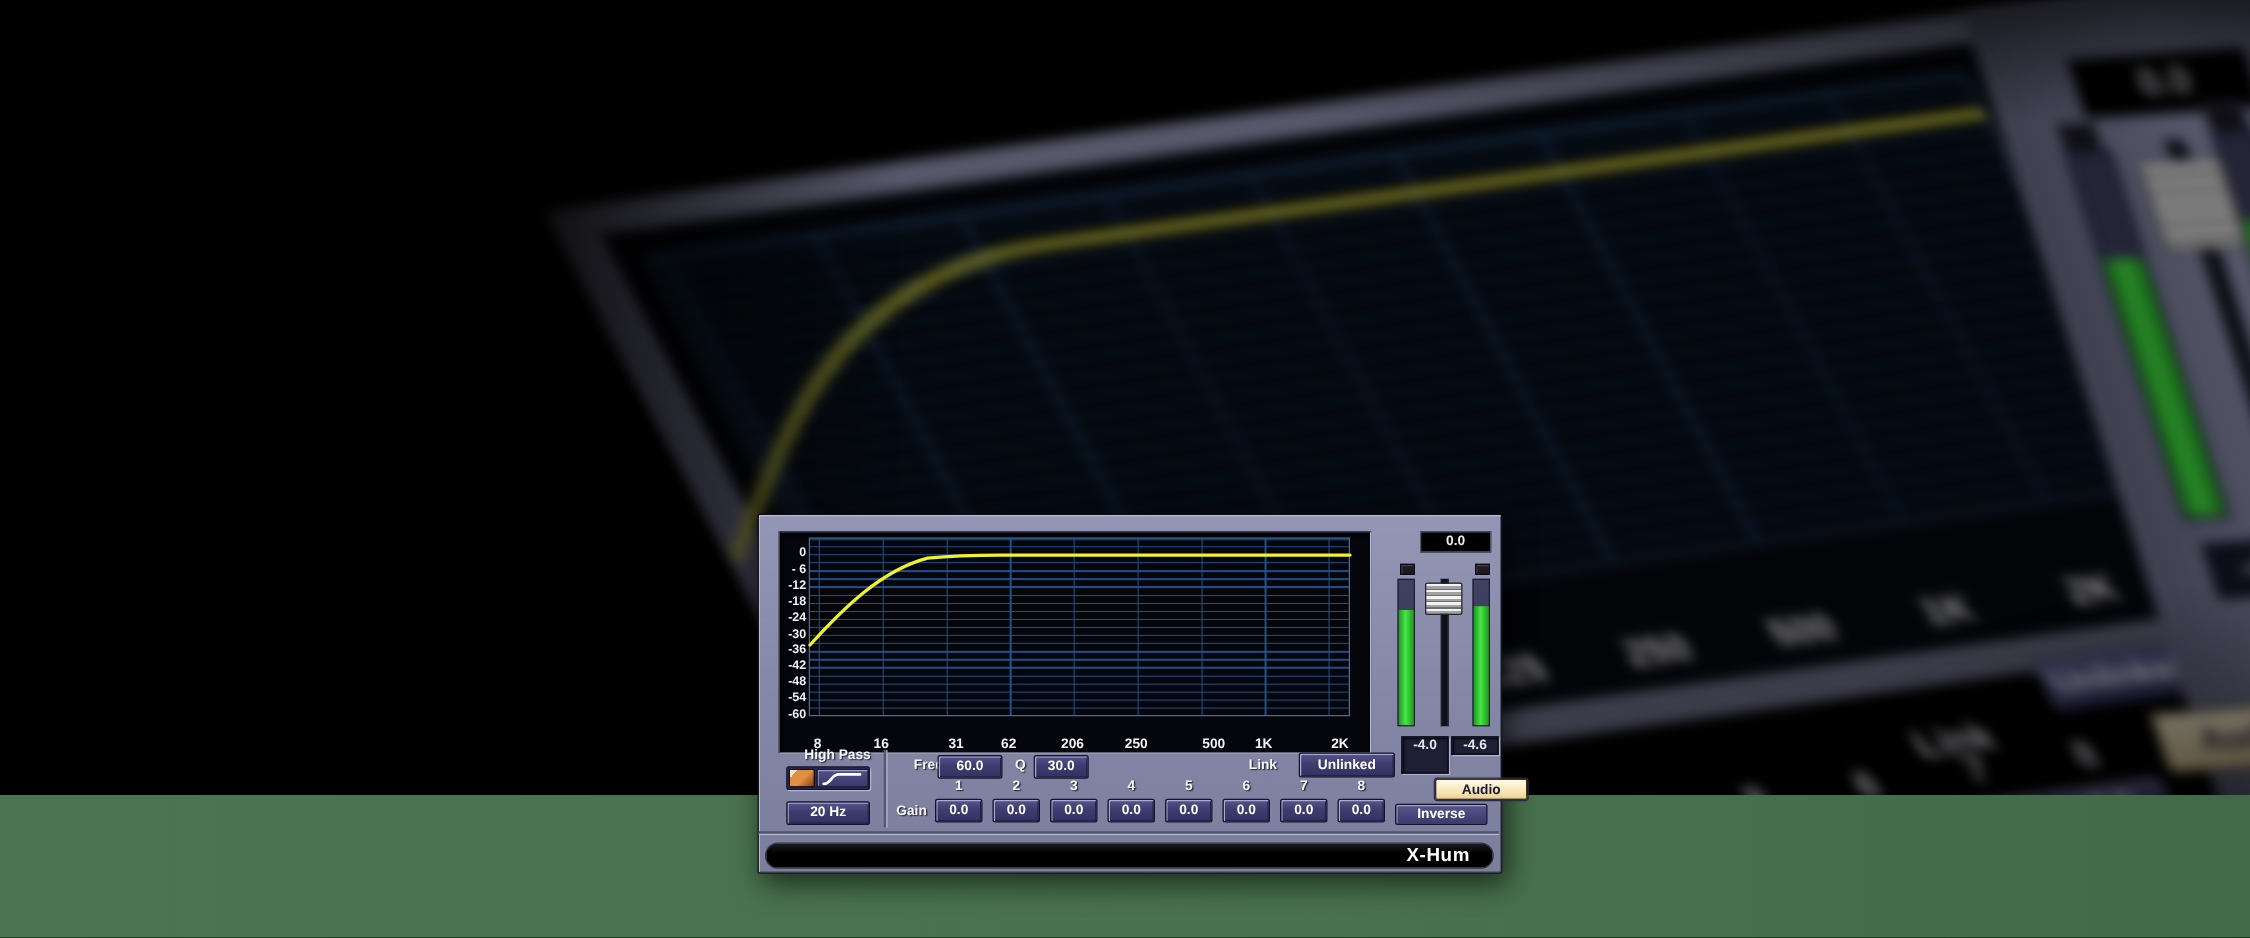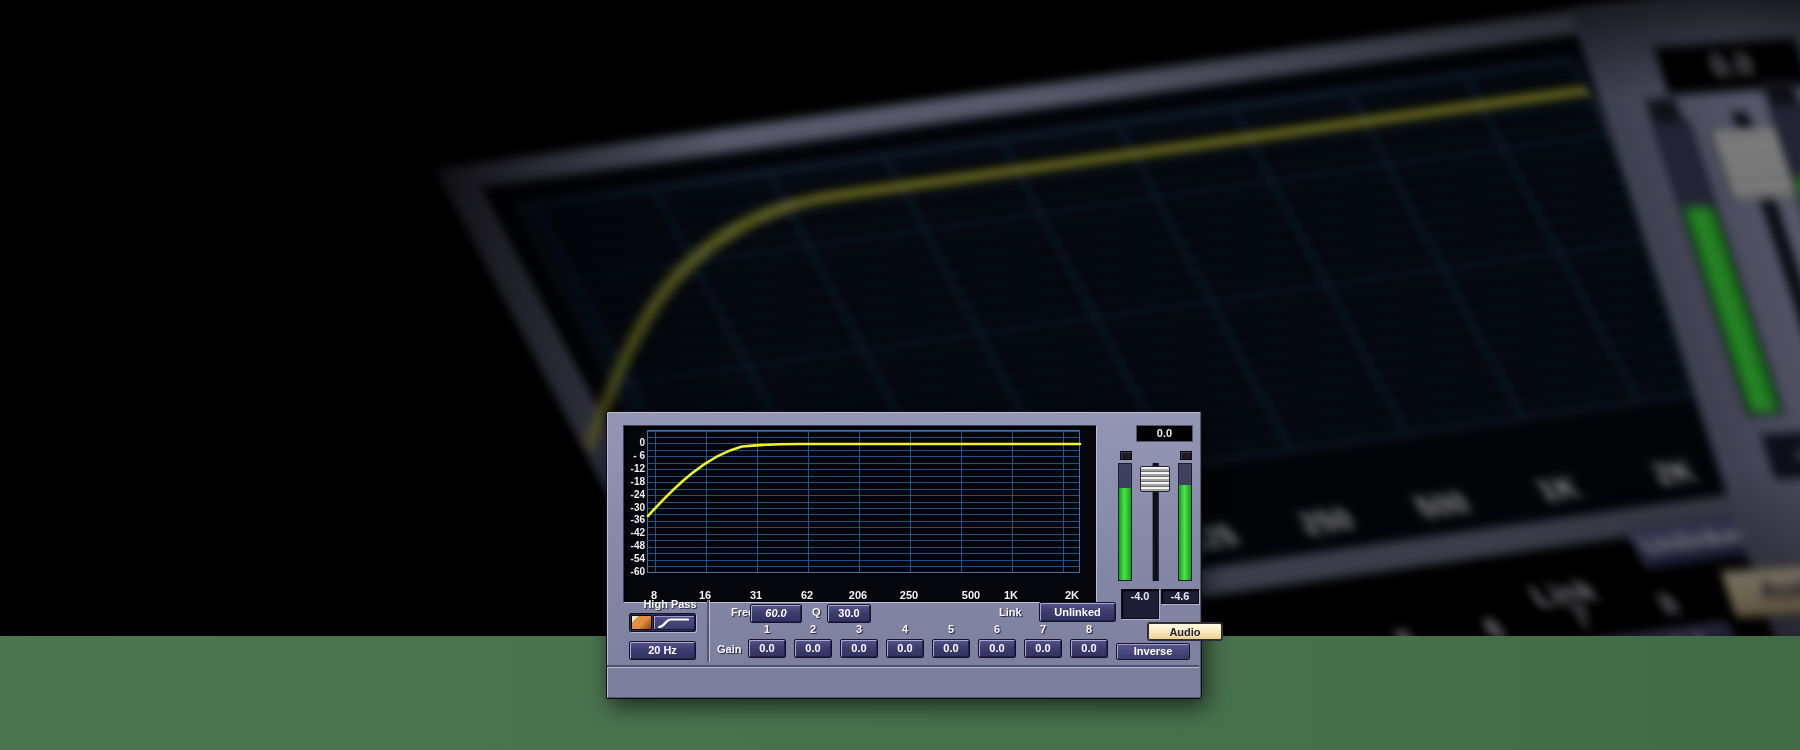--- a/index.html
+++ b/index.html
@@ -197,21 +197,21 @@
           <div class="fy" style="top:75.5px;">-30</div>
           <div class="fy" style="top:88.4px;">-36</div>
           <div class="fy" style="top:101.3px;">-42</div>
           <div class="fy" style="top:114.2px;">-48</div>
           <div class="fy" style="top:127.10000000000001px;">-54</div>
           <div class="fy" style="top:140px;">-60</div>
         </div>
       <div id="fxlabels">
           <div class="fx" style="left:15px;">8</div>
           <div class="fx" style="left:66px;">16</div>
-          <div class="fx" style="left:117px;">31</div>
+          <div class="fx" style="left:117px;text-align:right;">31</div>
           <div class="fx" style="left:168px;">62</div>
           <div class="fx" style="left:219px;">206</div>
           <div class="fx" style="left:270px;">250</div>
           <div class="fx" style="left:321px;margin-left:11px;">500</div>
           <div class="fx" style="left:372px;">1K</div>
           <div class="fx" style="left:433px;">2K</div>
         </div>
     </div>
 
     <div class="lbl" style="left:32px;top:186px;width:62px;text-align:center;">High Pass</div>
@@ -220,21 +220,21 @@
       <div class="hp-curve">
         <svg width="40" height="13" viewBox="0 0 40 13" style="position:absolute;left:0;top:0;">
           <path d="M 5 11 C 11 11, 11 3.5, 17 3.5 L 34 3.5" fill="none" stroke="#fff" stroke-width="2.2" stroke-linecap="round"></path>
         </svg>
       </div>
     </div>
     <div class="vbtn" style="left:22px;top:229px;width:67px;height:19px;line-height:17px;">20 Hz</div>
     <div class="divider"></div>
 
     <div class="lbl" style="left:124px;top:194px;width:34px;">Freq</div>
-    <div class="vbtn" style="left:143px;top:192px;width:52px;height:19px;line-height:17px;font-style:italic;">60.0</div>
+    <div class="vbtn" style="left:143px;top:192px;width:52px;height:19px;line-height:17px;">60.0</div>
     <div class="lbl" style="left:205px;top:194px;width:14px;">Q</div>
     <div class="vbtn" style="left:220px;top:192px;width:44px;height:19px;line-height:17px;">30.0</div>
     <div class="lbl" style="left:392px;top:194px;width:30px;">Link</div>
     <div class="vbtn" style="left:432px;top:190px;width:77px;height:20px;line-height:18px;">Unlinked</div>
 
     <div class="lbl" style="left:110px;top:231px;width:32px;">Gain</div>
     <div id="harmonics">
         <div class="numlbl" style="left:145px;top:211px;height:13px;">1</div>
         <div class="vbtn" style="left:141px;top:227px;width:38px;height:19px;line-height:17px;">0.0</div>
         <div class="numlbl" style="left:191px;top:211px;height:13px;">2</div>
@@ -265,14 +265,15 @@
     <div style="left:545px;top:51px;width:7px;height:118px;background:#101018;
          border-left:1px solid #5a5c78;border-right:1px solid #2a2a3e;"></div>
     <div style="left:533px;top:54px;width:30px;height:26px;border:1px solid #26262a;border-radius:2px;
          background:repeating-linear-gradient(to bottom,#f4f4f4 0 2px,#a2a2a2 2px 4px,#6e6e6e 4px 5px);"></div>
     <div class="read" style="left:514px;top:177px;width:38px;height:30px;">-4.0</div>
     <div class="read" style="left:554px;top:177px;width:38px;height:15px;">-4.6</div>
     <div class="audio-btn" style="left:509px;top:211px;width:74px;height:17px;line-height:16px;">Audio</div>
     <div class="inverse-btn" style="left:509px;top:231px;width:74px;height:17px;line-height:15px;">Inverse</div>
 
     <div class="bottombar-groove"></div>
+    <div class="titlepill">X-Hum</div>
   </div>
 </div>
 
 </body></html>

